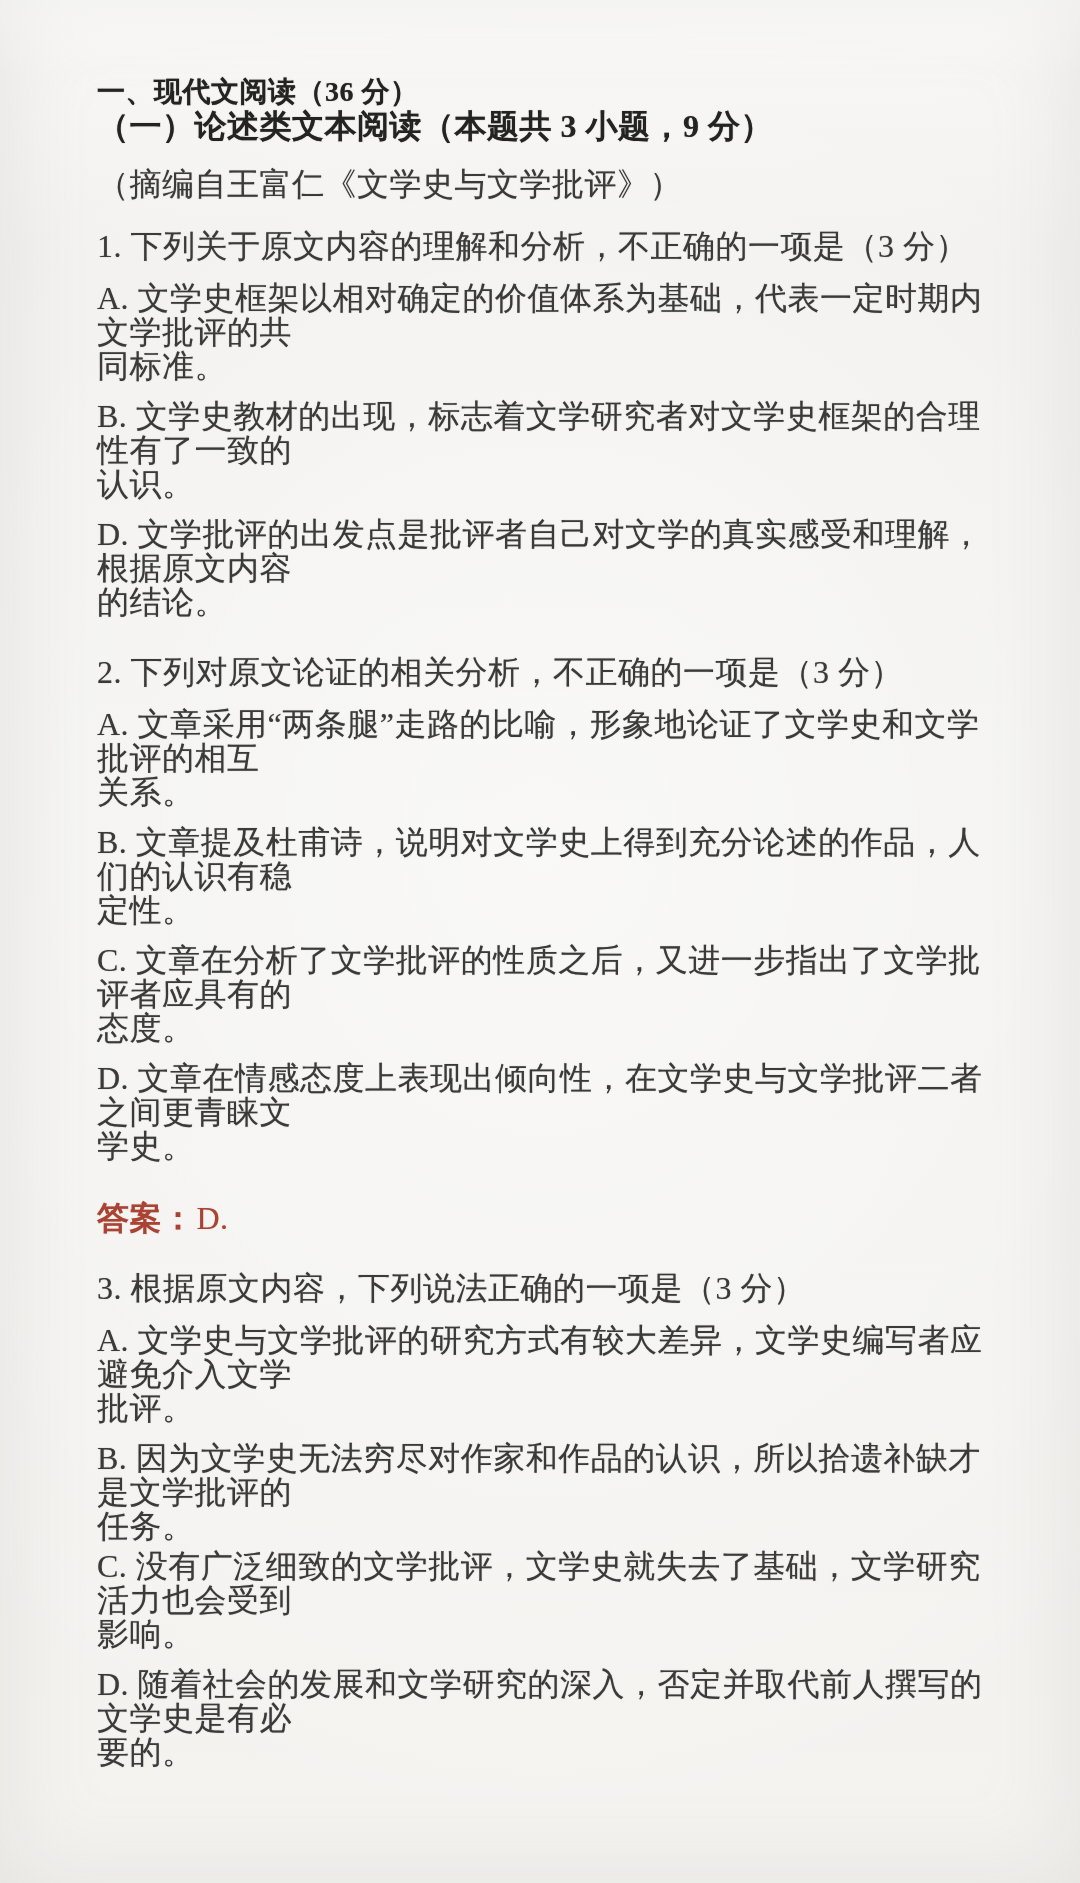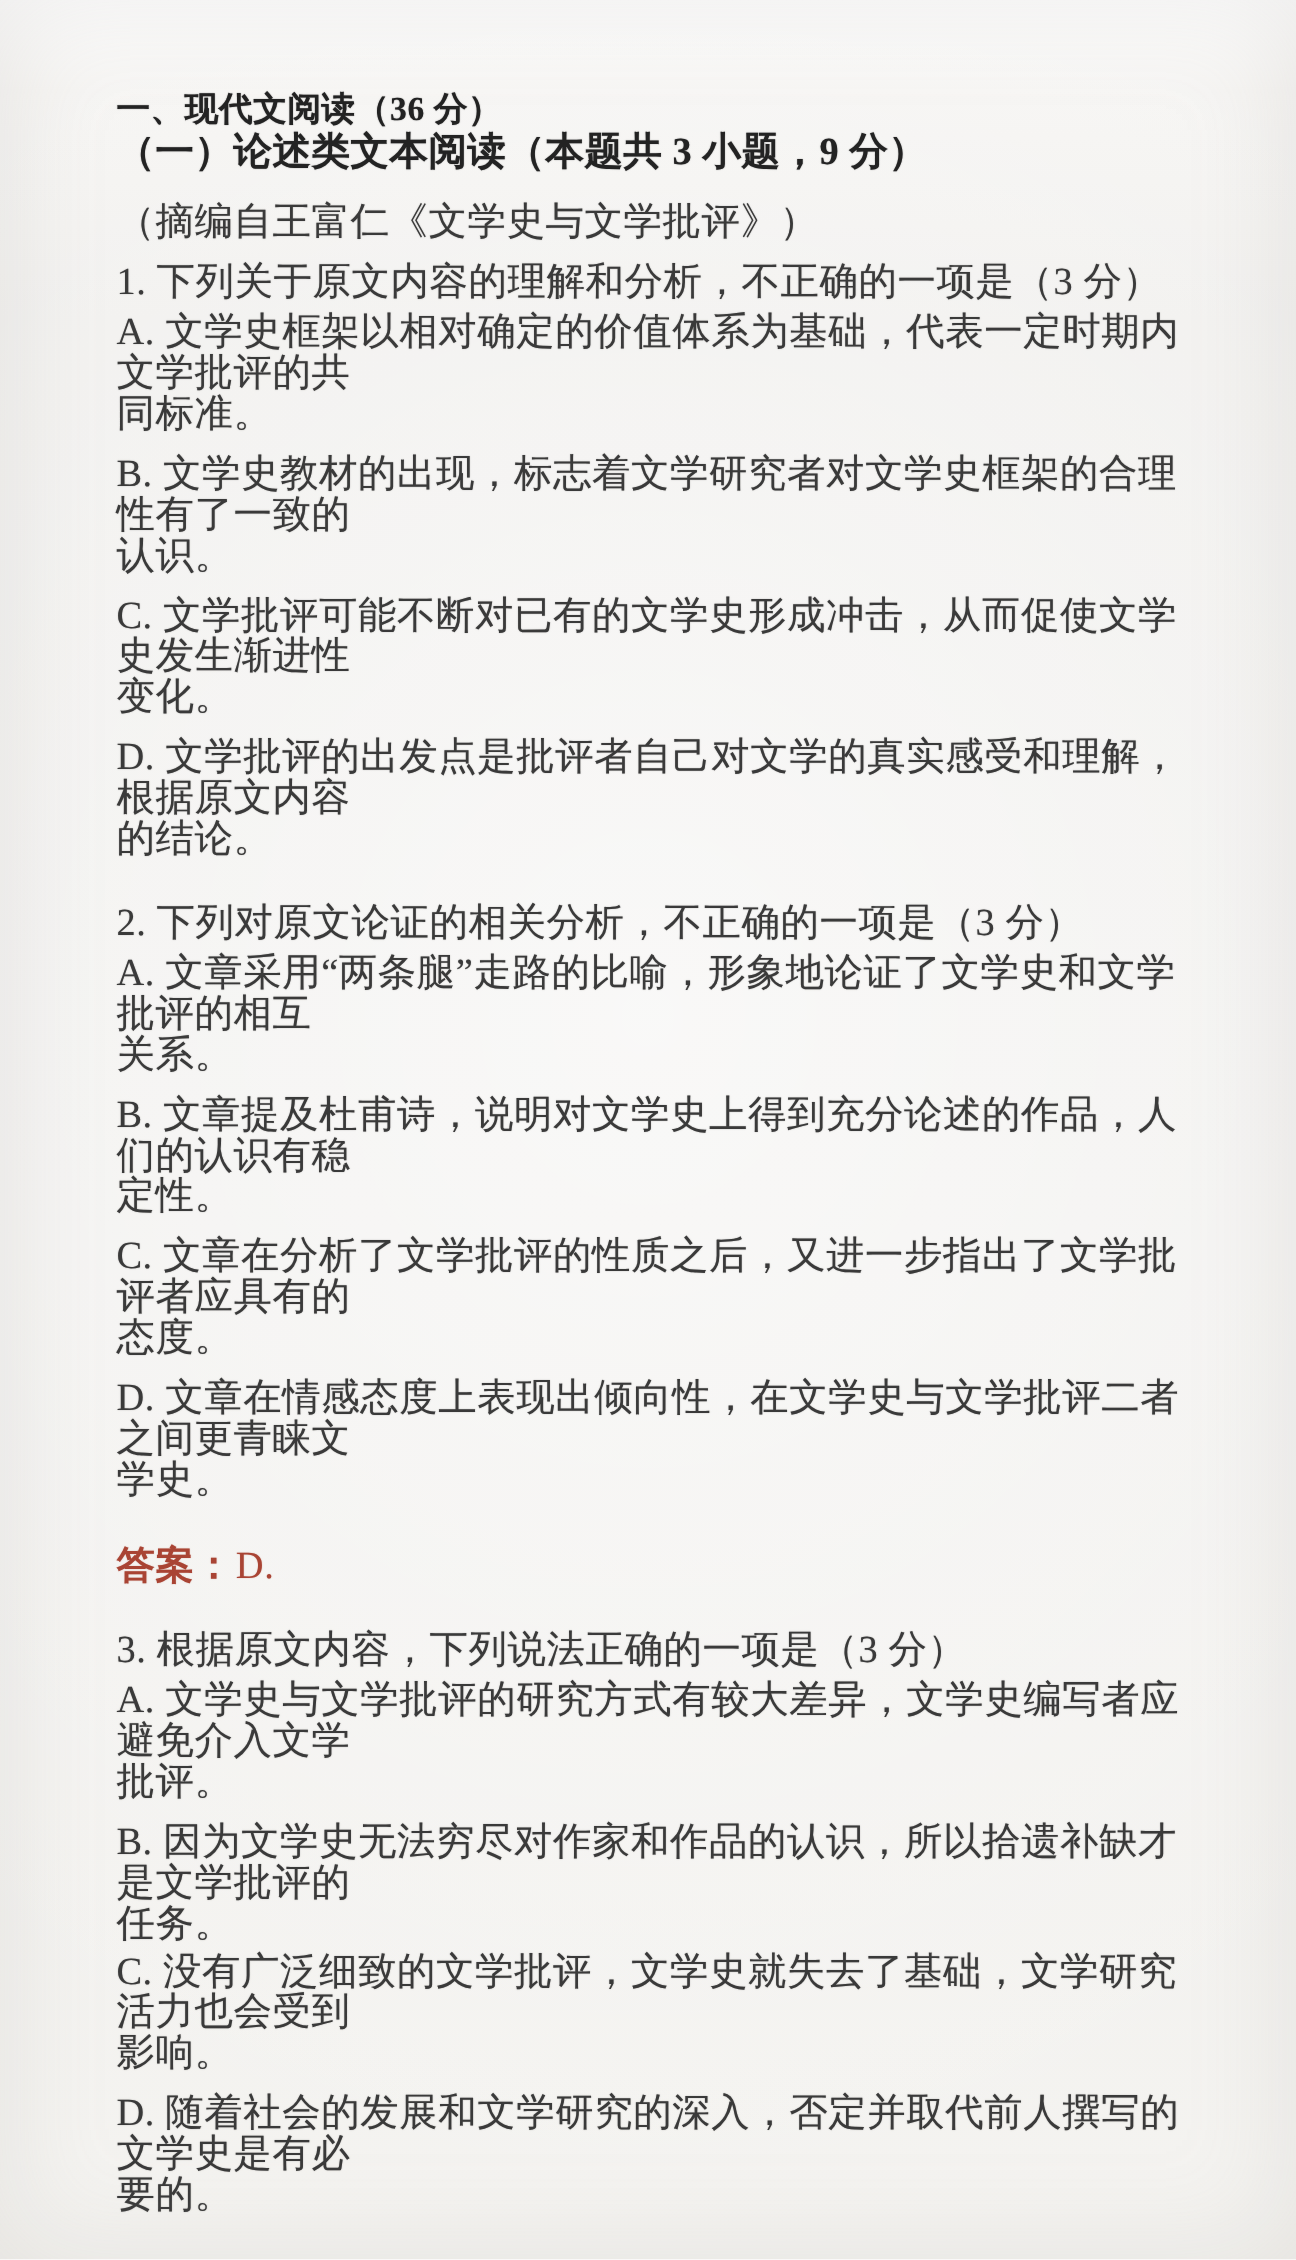--- a/index.html
+++ b/index.html
@@ -46,23 +46,23 @@
     font-weight: 700;
     color: var(--heading_text);
     text-shadow: 0 0 1px rgba(40,40,40,0.65);
   }
   .h2 {
     font-weight: 700;
     color: var(--heading_text);
     text-shadow: 0 0 1px rgba(40,40,40,0.6);
   }
   .mt-source { margin-top: 24px; }
-  .mt-q      { margin-top: 16px; }
+  .mt-q      { margin-top: 28px; }
   .mt-q-after-answer { margin-top: 36px; }
-  .mt-opt-first { margin-top: 8px; }
+  .mt-opt-first { margin-top: 18px; }
   .mt-opt    { margin-top: 16px; }
   .mt-opt-tight { margin-top: 6px; }
   .mt-answer { margin-top: 38px; }
   .answer {
     color: var(--answer_red);
     text-shadow: 0 0 1px rgba(169,68,52,0.45);
   }
   .answer .ans-label { font-weight: 700; }
   .answer .ans-value { font-weight: 400; padding-left: 2px; }
 </style>
@@ -74,22 +74,20 @@
   <div class="h1">一、现代文阅读（36 分）</div>
   <div class="h2">（一）论述类文本阅读（本题共 3 小题，9 分）</div>
 
   <p class="para mt-source">（摘编自王富仁《文学史与文学批评》）</p>
 
   <p class="para mt-q">1. 下列关于原文内容的理解和分析，不正确的一项是（3 分）</p>
   <p class="para mt-opt-first">A. 文学史框架以相对确定的价值体系为基础，代表一定时期内文学批评的共
 同标准。</p>
   <p class="para mt-opt">B. 文学史教材的出现，标志着文学研究者对文学史框架的合理性有了一致的
 认识。</p>
-  <p class="para mt-opt">C. 文学批评可能不断对已有的文学史形成冲击，从而促使文学史发生渐进性
-变化。</p>
   <p class="para mt-opt">D. 文学批评的出发点是批评者自己对文学的真实感受和理解，根据原文内容
 的结论。</p>
 
   <p class="para mt-q-after-answer">2. 下列对原文论证的相关分析，不正确的一项是（3 分）</p>
   <p class="para mt-opt-first">A. 文章采用“两条腿”走路的比喻，形象地论证了文学史和文学批评的相互
 关系。</p>
   <p class="para mt-opt">B. 文章提及杜甫诗，说明对文学史上得到充分论述的作品，人们的认识有稳
 定性。</p>
   <p class="para mt-opt">C. 文章在分析了文学批评的性质之后，又进一步指出了文学批评者应具有的
 态度。</p>

